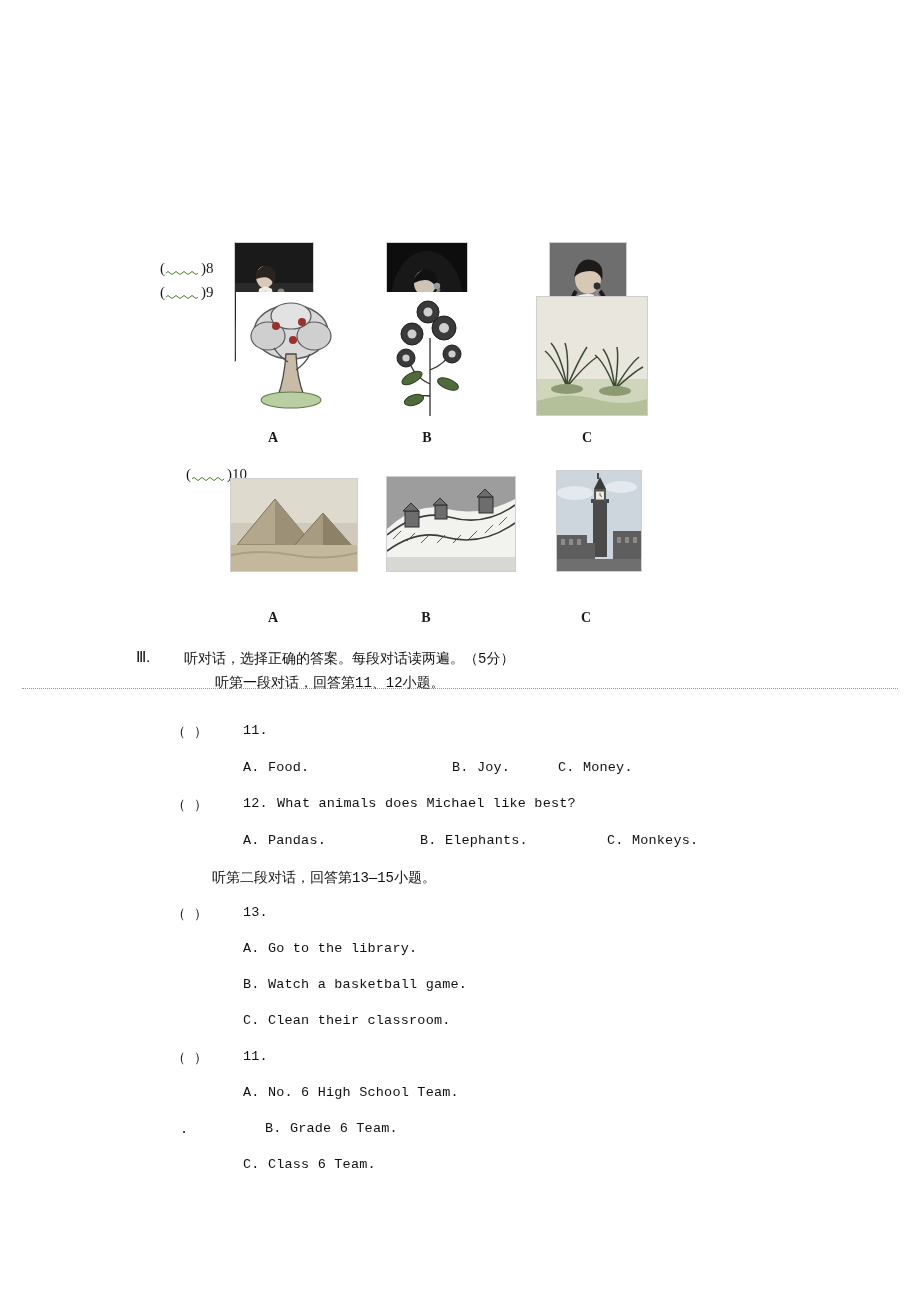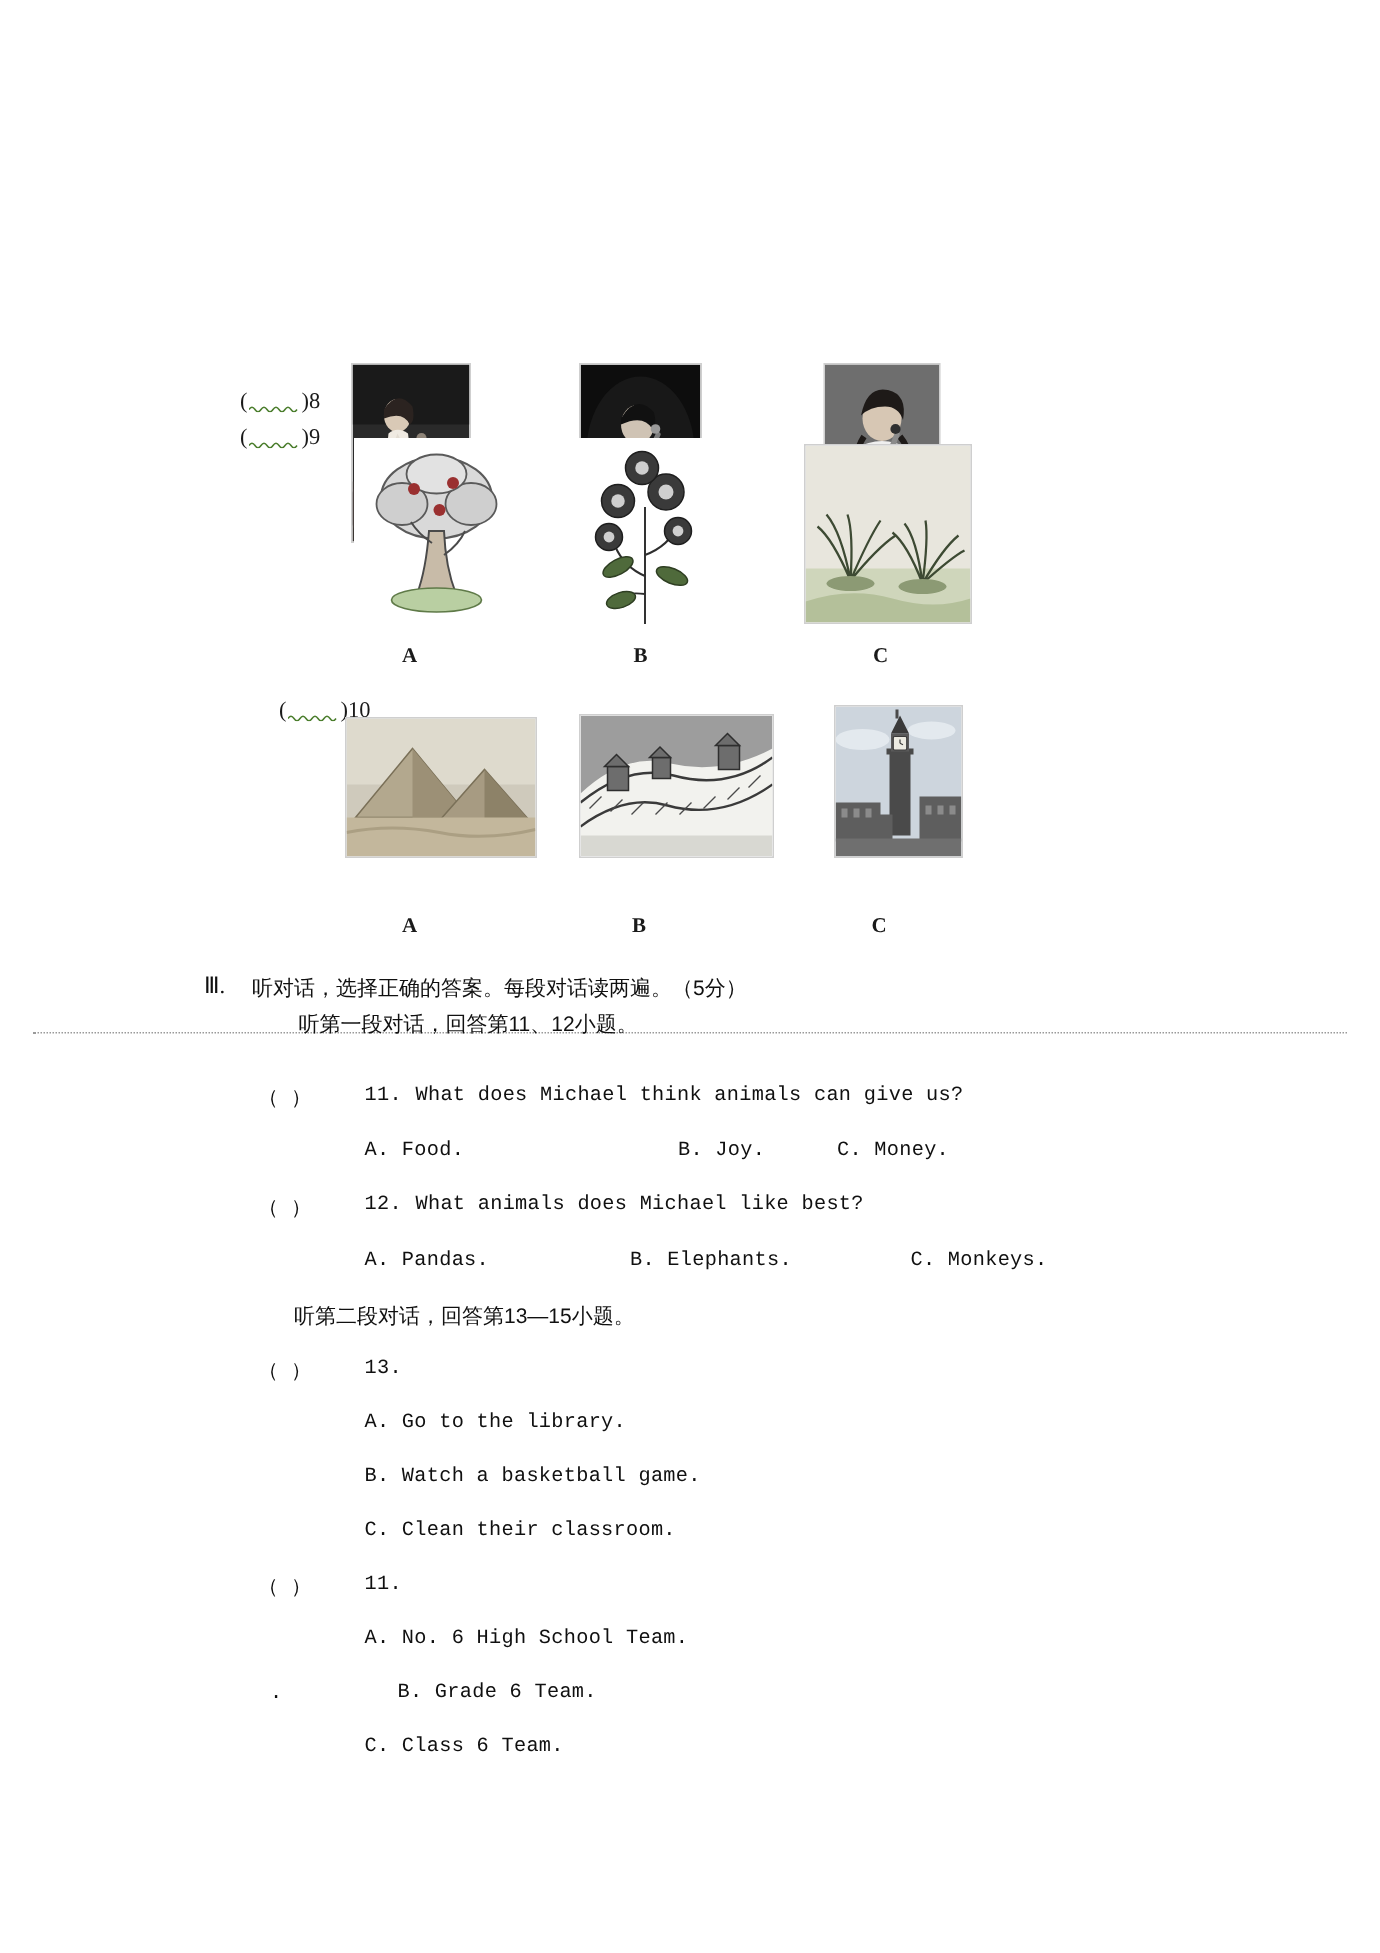--- a/index.html
+++ b/index.html
@@ -63,22 +63,23 @@
 
   
   .txt {
     position: absolute;
     font-family: "Liberation Serif", serif;
     font-size: 14.5px;
     color: #101010;
     white-space: nowrap;
   }
   .txt-cn {
-    font-family: Liberation Sans, sans-serif;
+    font-family: Liberation Mono, monospace;
     font-size: 14px;
+    margin-left: 16px;
   }
   .mono {
     font-family: "Liberation Mono", monospace;
     font-size: 13.5px;
     letter-spacing: .2px;
   }
   .dotted-sep {
     position: absolute;
     left: 22px;
     width: 876px;
@@ -296,21 +297,20 @@
 
   <div class="txt" style="left:136px; top:648px; font-size:15px;">Ⅲ.</div>
   <div class="txt txt-cn" style="left:168px; top:650px;">听对话，选择正确的答案。每段对话读两遍。（5分）</div>
 
   <div class="dotted-sep" style="top:688px;"></div>
 
   <div class="txt txt-cn" style="left:164px; top:674px;padding-left:35px;">听第一段对话，回答第11、12小题。</div>
 
   <div class="txt mono" style="left:172px; top:723px;">（    ）</div>
   <div class="txt mono" style="left:243px; top:723px;">11.</div>
-  <div class="txt mono" style="left:277px; top:723px;">What does Michael think animals can give us?</div>
   <div class="txt mono" style="left:243px; top:760px;">A. Food.</div>
   <div class="txt mono" style="left:452px; top:760px;">B. Joy.</div>
   <div class="txt mono" style="left:558px; top:760px;">C. Money.</div>
 
   <div class="txt mono" style="left:172px; top:796px;">（    ）</div>
   <div class="txt mono" style="left:243px; top:796px;">12.</div>
   <div class="txt mono" style="left:277px; top:796px;">What animals does Michael like best?</div>
   <div class="txt mono" style="left:243px; top:833px;">A. Pandas.</div>
   <div class="txt mono" style="left:420px; top:833px;">B. Elephants.</div>
   <div class="txt mono" style="left:607px; top:833px;text-align:right;">C. Monkeys.</div>

